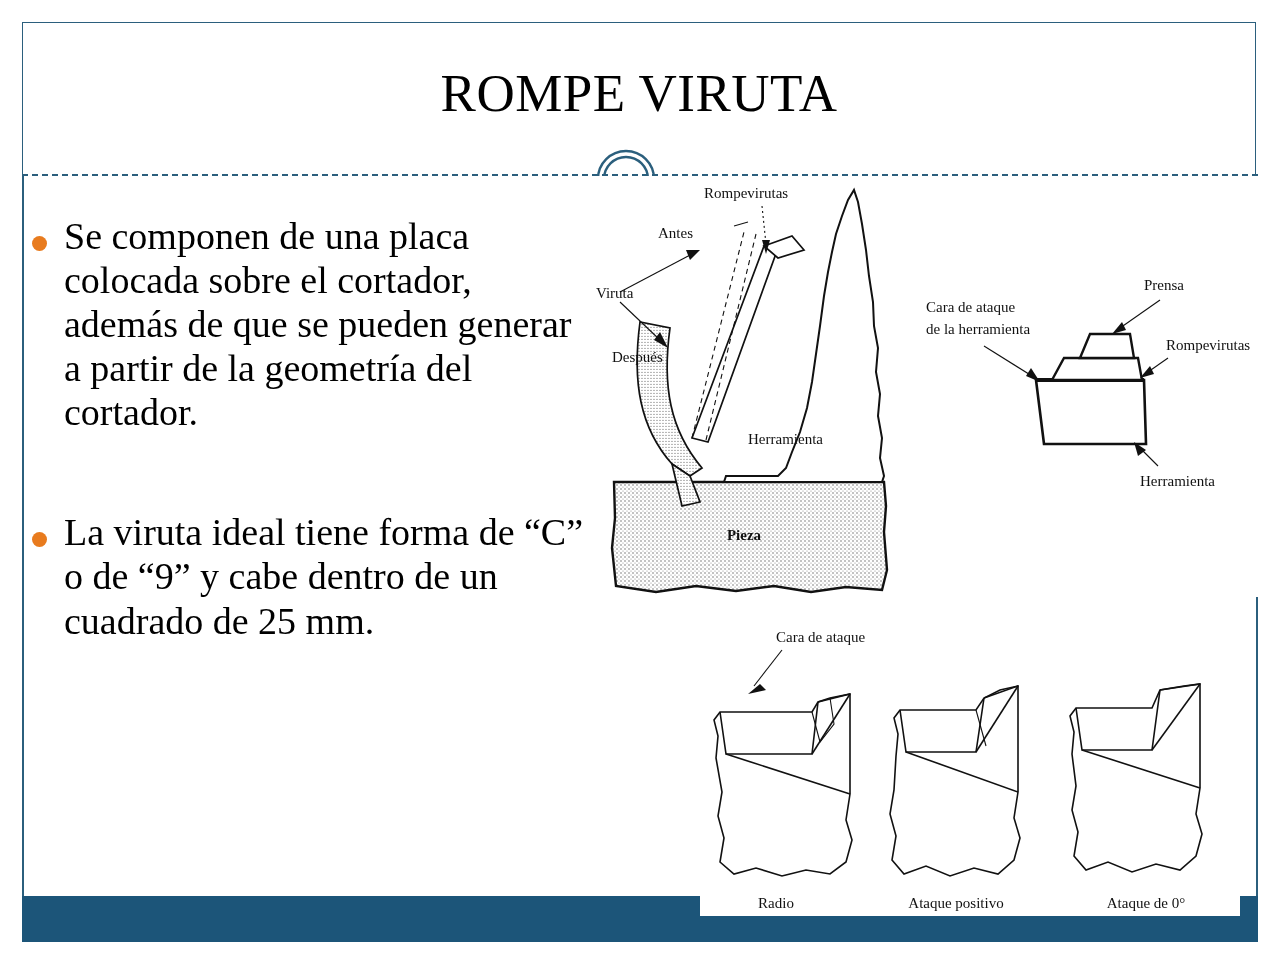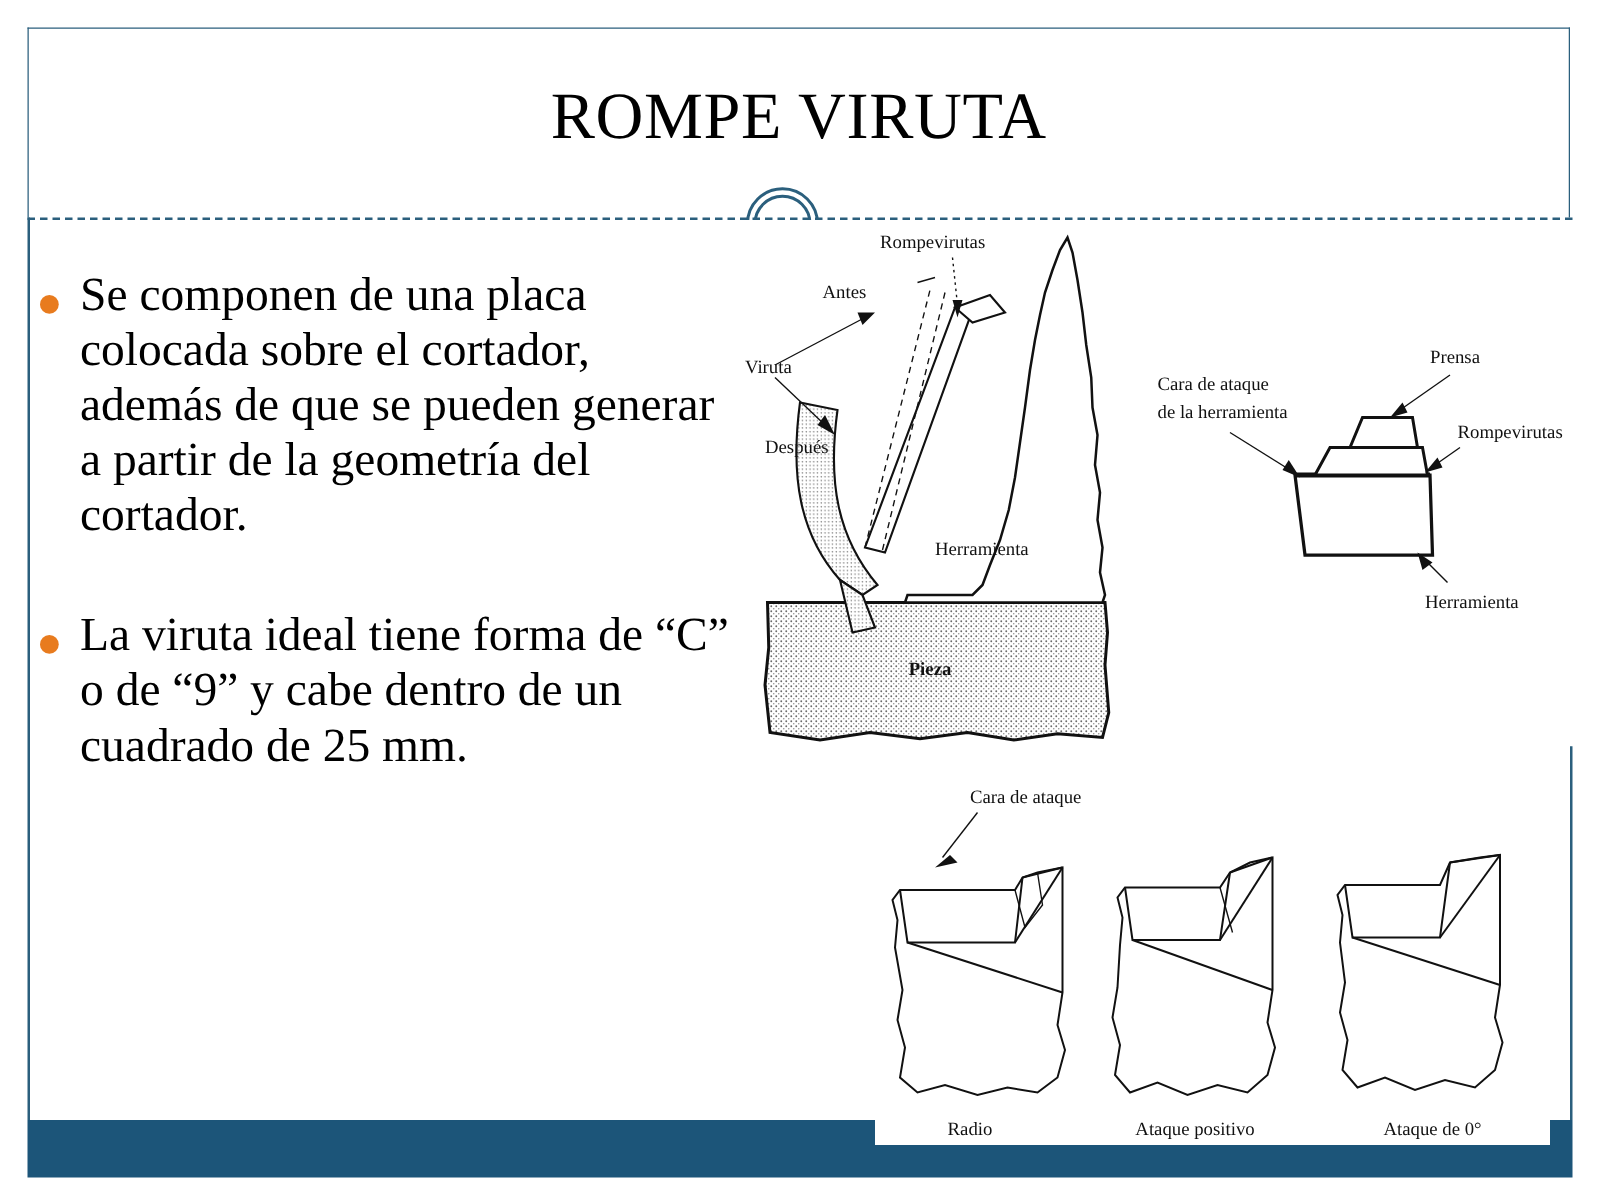--- a/index.html
+++ b/index.html
@@ -105,21 +105,21 @@
   }
   .bullet-item {
     position: relative;
     padding-left: 38px;
     font-size: 38px;
     line-height: 1.16;
     color: #000000;
     font-family: Liberation Serif, serif;
   }
   .bullet-item + .bullet-item {
-    margin-top: 52px;
+    margin-top: 76px;
   }
   .bullet-dot {
     position: absolute;
     left: 6px;
     top: 22px;
     width: 15px;
     height: 15px;
     border-radius: 50%;
     background: #e87b1e;
   }

